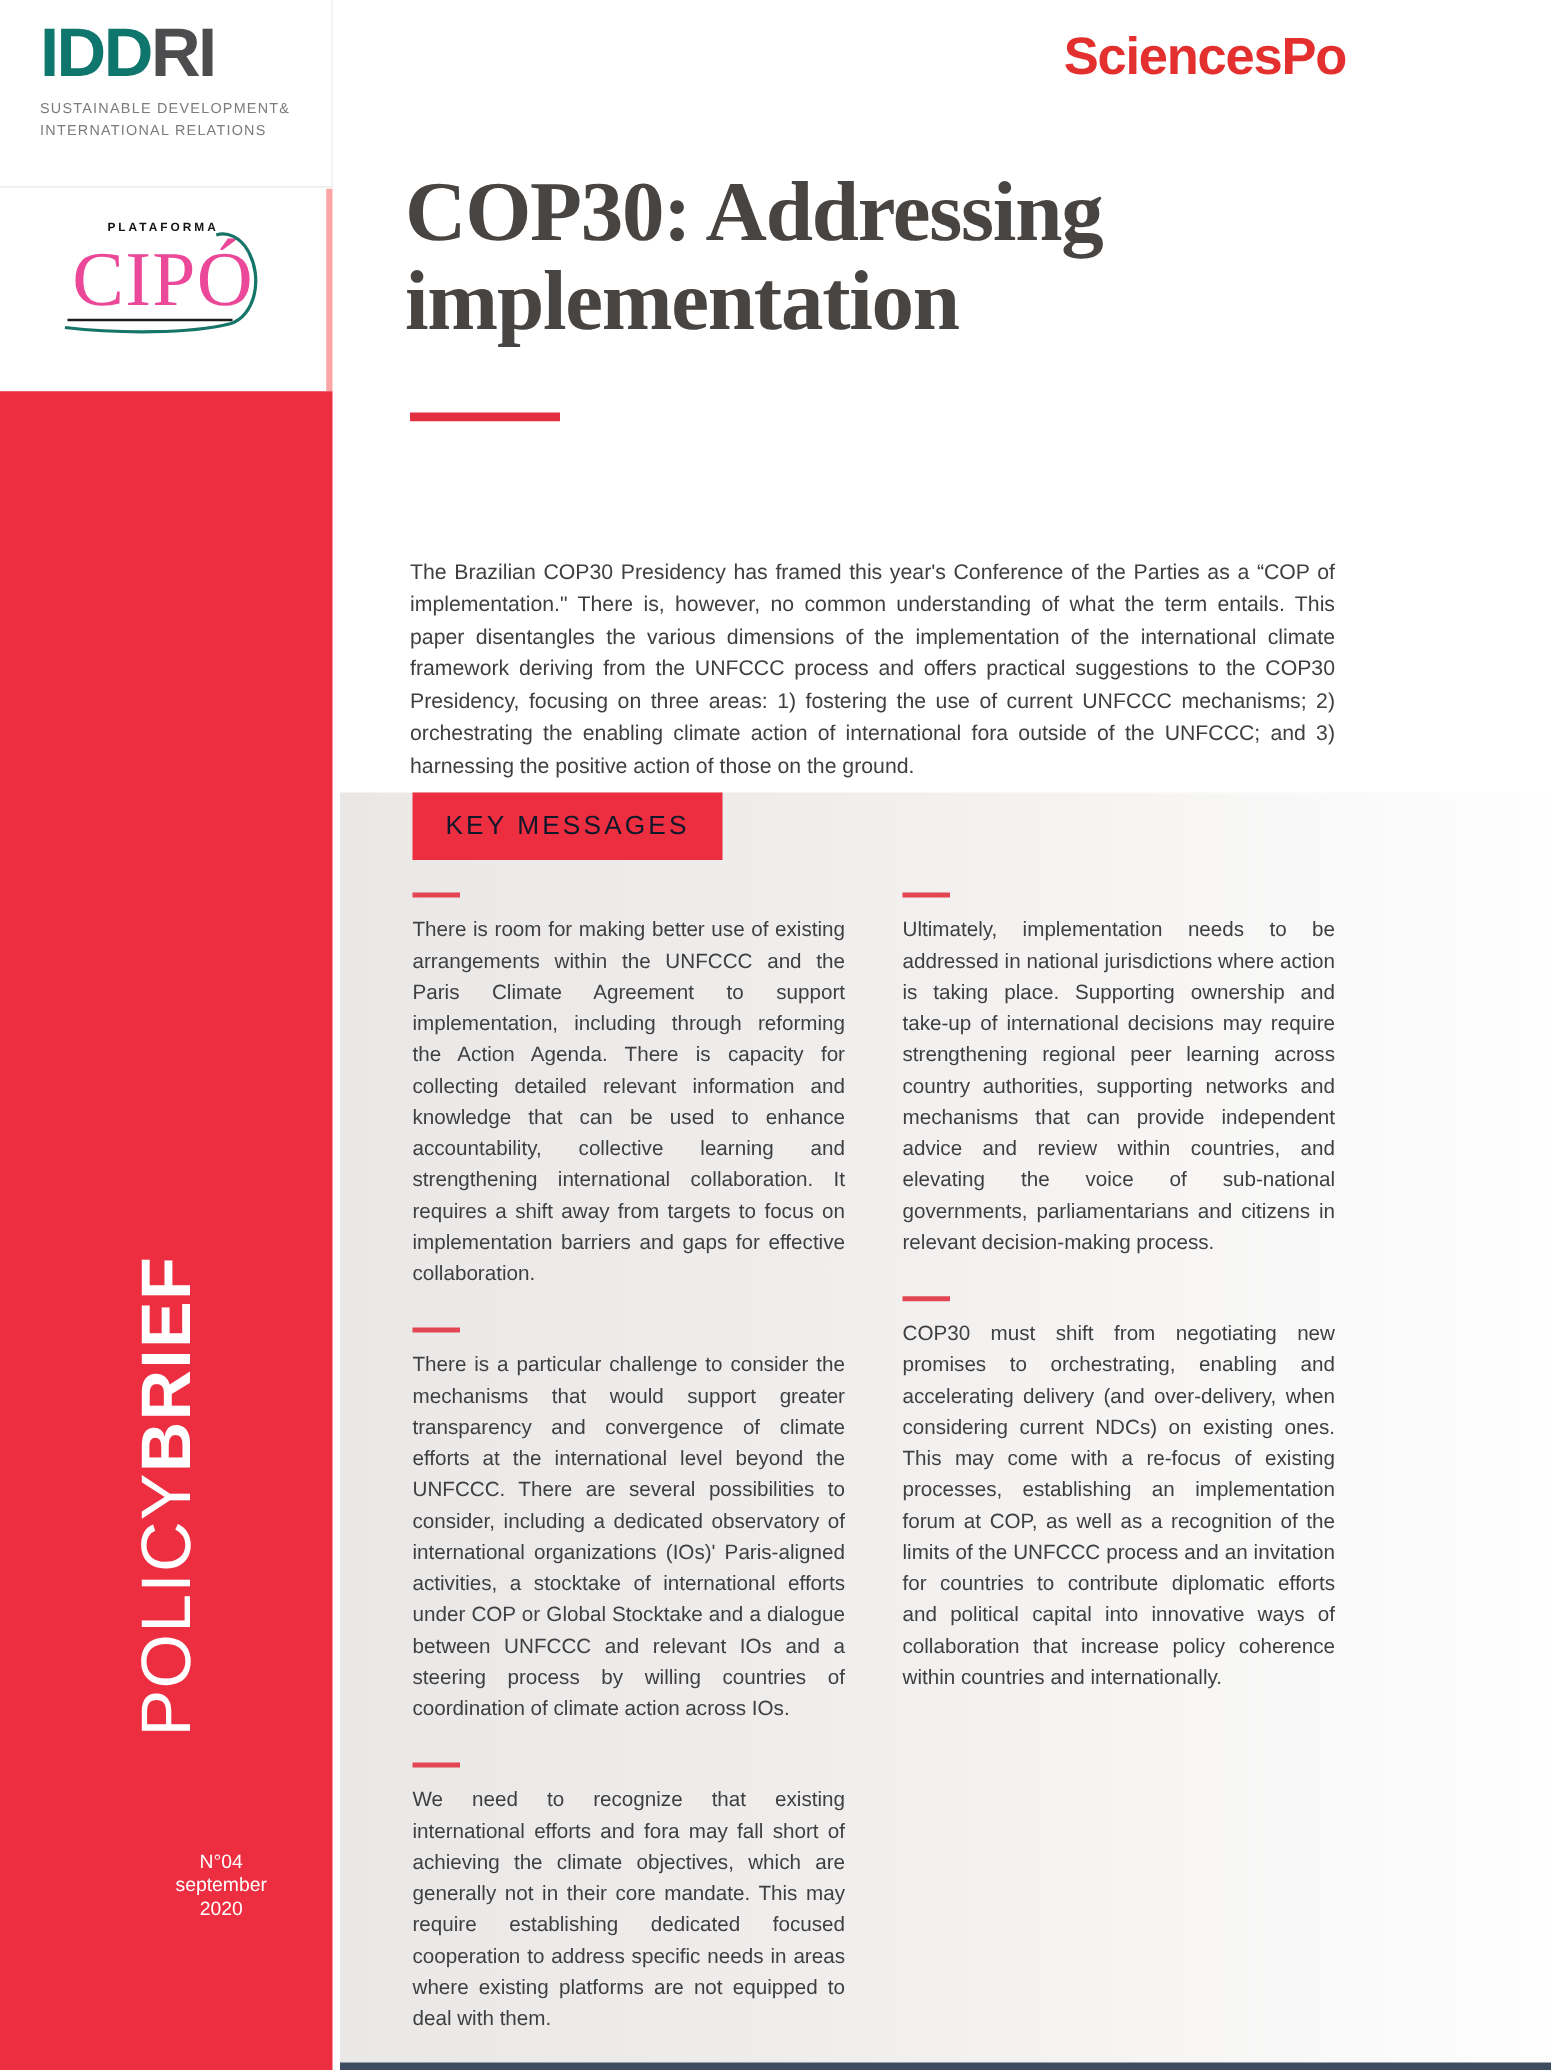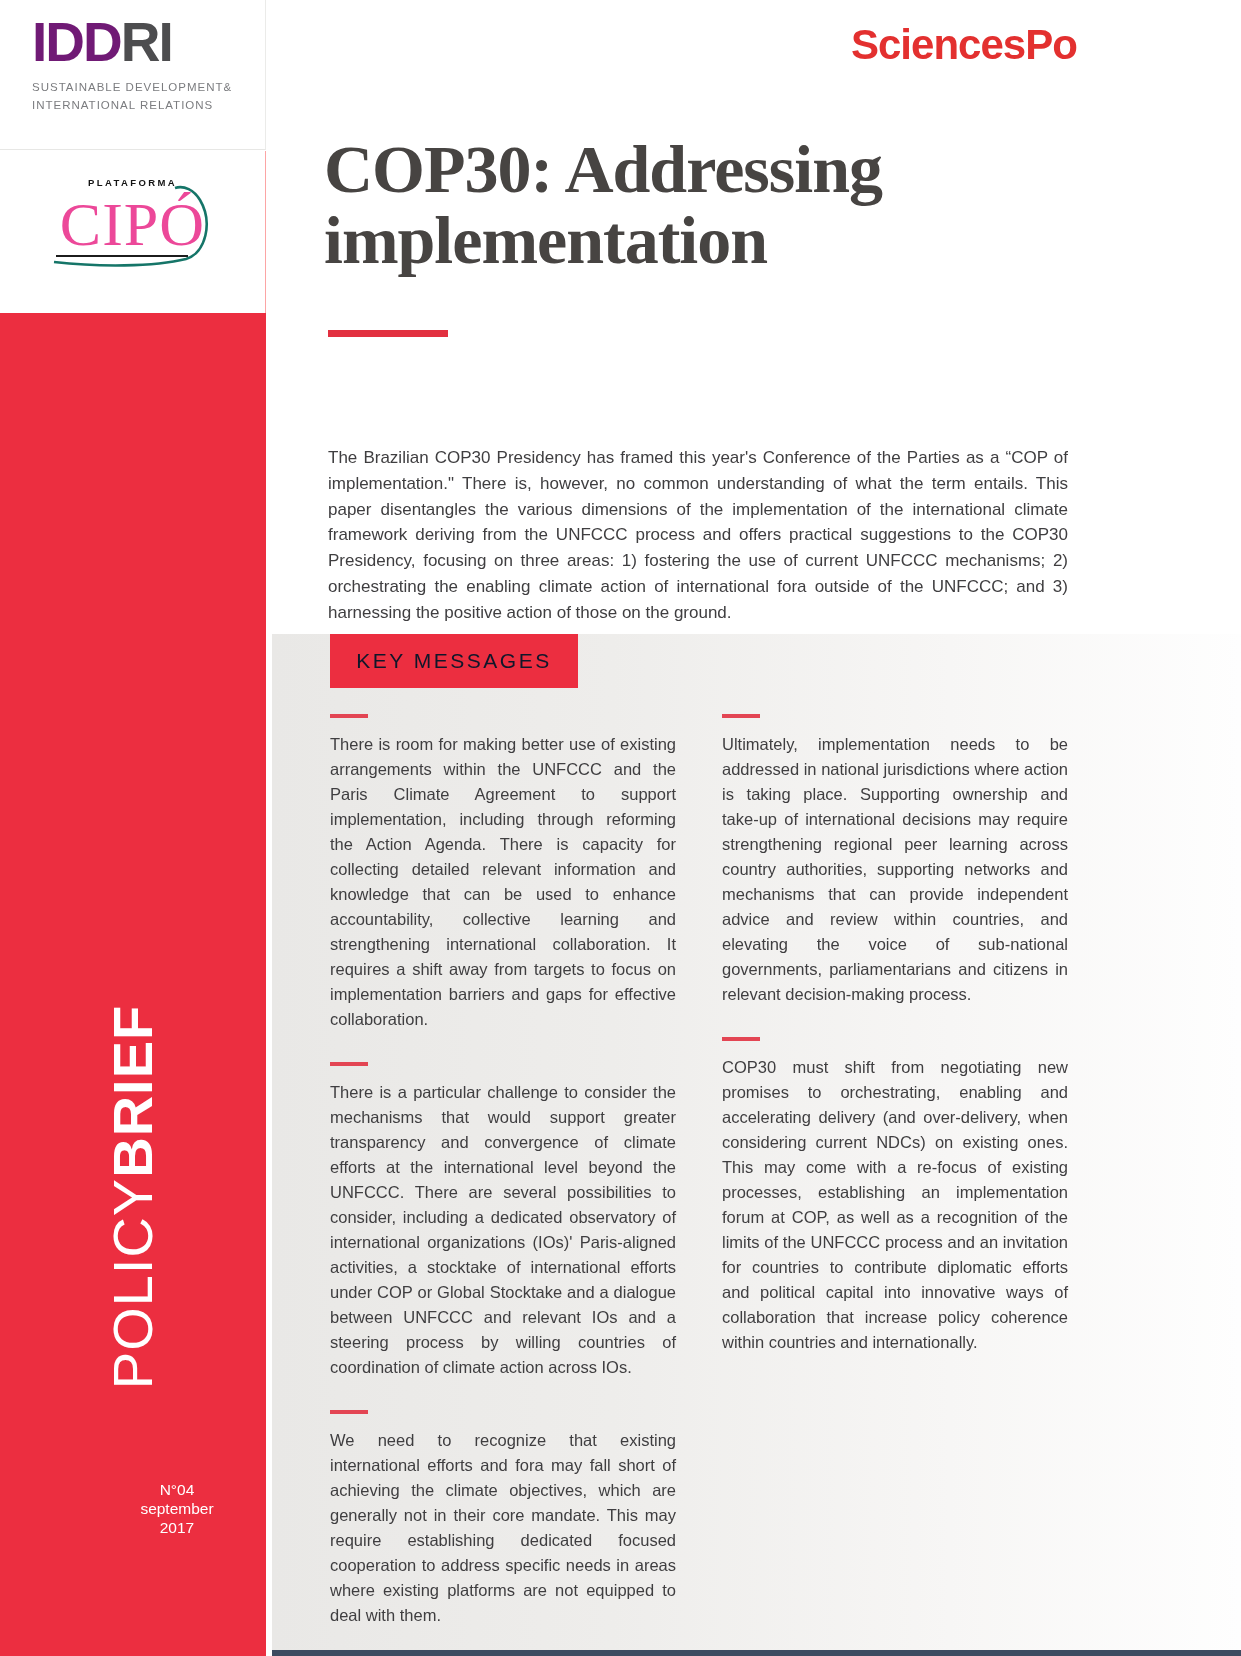--- a/index.html
+++ b/index.html
@@ -9,27 +9,27 @@
   }
 
   
   .left-rail{position:absolute;left:0;top:0;width:266px;height:100%;}
   .iddri-box{
     position:absolute;top:0;left:0;width:266px;height:150px;background:#fff;
     border-right:1px solid #ebebe9;border-bottom:1px solid #e7e7e5;box-sizing:border-box;
     padding:14px 0 0 32px;
   }
   .iddri-word{font-size:55px;font-weight:800;letter-spacing:-2px;line-height:1.05;}
-  .iddri-red{color:#701a75;}
+  .iddri-red{color:#0f766e;}
   .iddri-dark{color:#4d4d4f;margin-top:48px;}
   .iddri-tag{margin-top:6px;font-size:11.5px;letter-spacing:1px;color:#7b7c7f;line-height:1.6;}
 
   .cipo-box{
     position:absolute;top:151px;left:0;width:266px;height:162px;background:#fff;
-    border-right:1px solid #fca5a5;box-sizing:border-box;
+    border-right:5px solid #fca5a5;box-sizing:border-box;
     display:flex;flex-direction:column;align-items:center;padding-top:26px;
   }
   .cipo-kicker{font-size:9.5px;font-weight:700;letter-spacing:2.4px;color:#141414;margin-bottom:1px;}
   .cipo-word-wrap{position:relative;}
   .cipo-word{font-family:"Liberation Serif","DejaVu Serif",serif;font-size:62px;line-height:1.15;color:#ec4899;letter-spacing:1px;text-align:center;}
   .cipo-swoosh{position:absolute;left:-10px;bottom:-12px;width:168px;height:96px;overflow:visible;}
 
   .red-rail{position:absolute;top:313px;left:0;width:266px;bottom:0;background:#ec2e40;}
   .vertical-title{
     position:absolute;top:884px;left:50%;
@@ -106,21 +106,21 @@
           <path d="M4 86 C 48 91, 104 91, 136 83 C 156 77, 163 46, 150 24 C 144 14, 134 9, 125 12" stroke="#157568" stroke-width="2.6"></path>
         </svg>
       </div>
     </div>
 
     <div class="red-rail">
       <div class="vertical-title"><span class="pb-light">POLICY</span><span class="pb-bold">BRIEF</span></div>
       <div class="issue-info">
         <div>N°04</div>
         <div>september</div>
-        <div>2017</div>
+        <div>2020</div>
       </div>
     </div>
 
   </aside>
 
   <div class="sciencespo">SciencesPo</div>
 
   <h1 class="title"><span>COP30: Addressing</span><br><span>implementation</span></h1>
 
   <div class="title-dash"></div>

